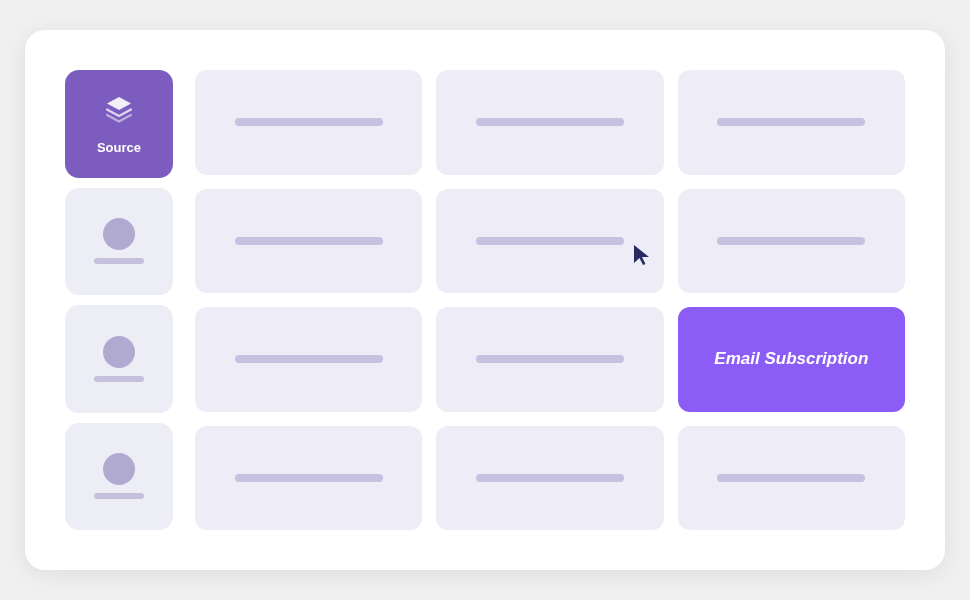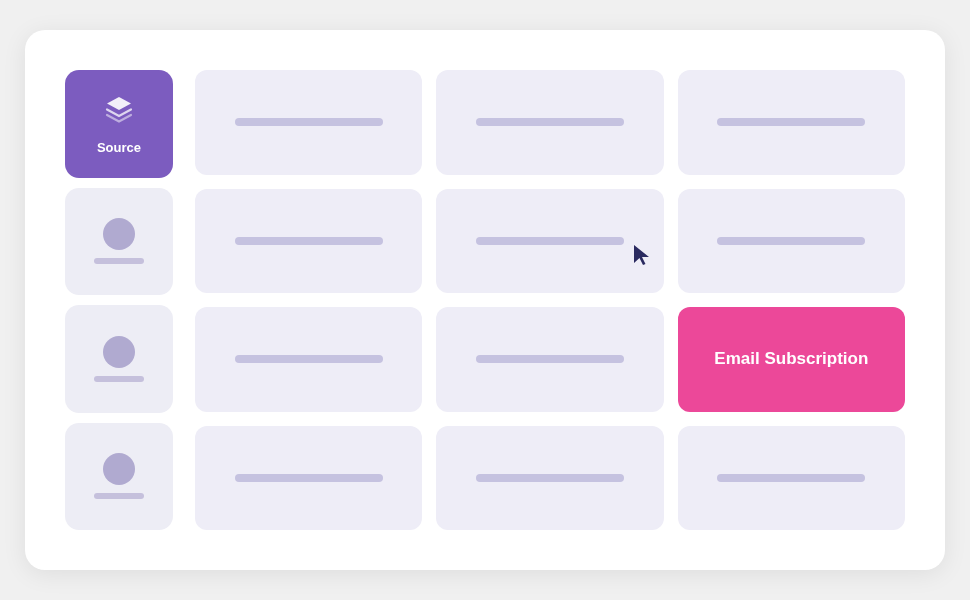--- a/index.html
+++ b/index.html
@@ -102,21 +102,22 @@
     .grid-card {
       background: #eeedf7;
       border-radius: 12px;
       display: flex;
       align-items: center;
       justify-content: center;
       position: relative;
     }
 
     .grid-card.highlight {
-      background: #ec4899;
+      background: #8b5cf6;
+      font-style: italic;
     }
 
     .card-bar {
       width: 65%;
       height: 8px;
       border-radius: 4px;
       background: #c5c2e0;
     }
 
     .grid-card.highlight .card-label {

